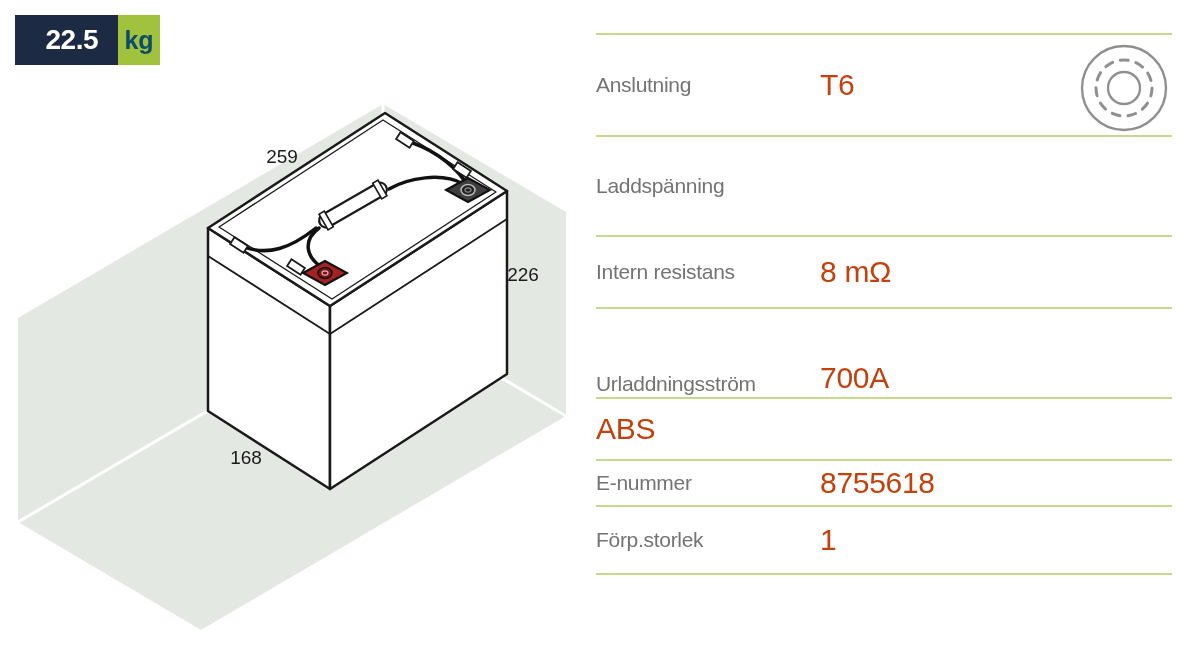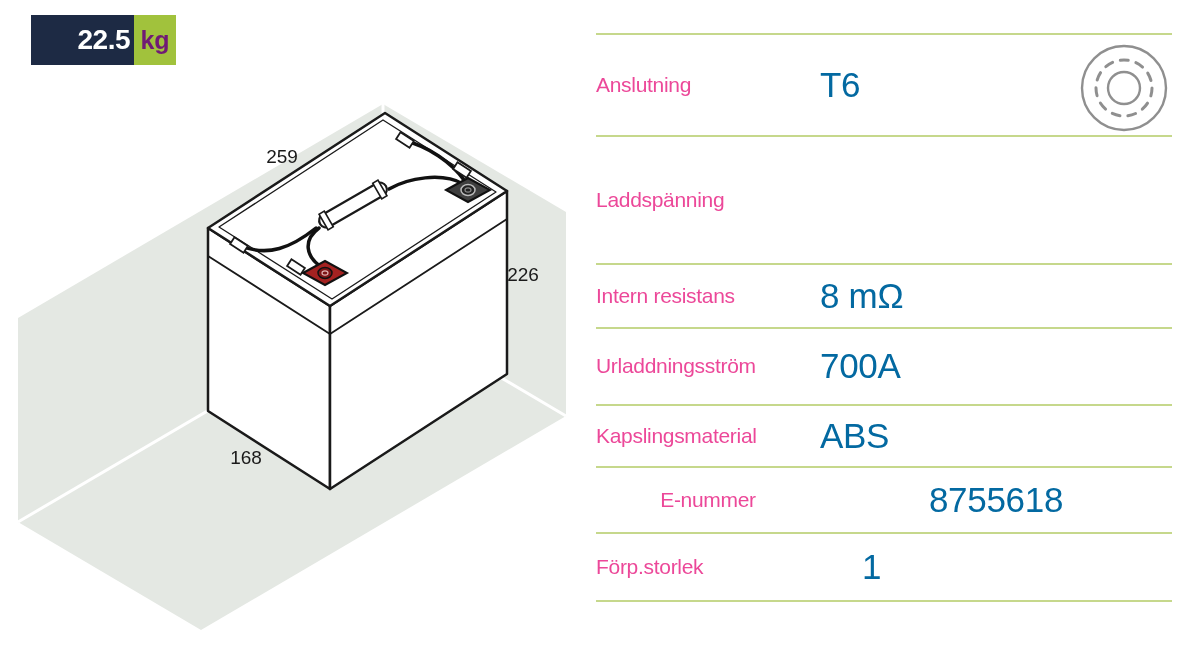--- a/index.html
+++ b/index.html
@@ -6,44 +6,44 @@
   body{
     width:1200px;height:663px;position:relative;background:#ffffff;
     font-family:"Liberation Sans","DejaVu Sans",sans-serif;
     overflow:hidden;
   }
   
   .badge{position:absolute;left:15px;top:15px;height:50px;display:flex;z-index:5;}
   .badge-num{
     width:103px;height:50px;background:#1d2a44;color:#fff;
     font-size:28px;font-weight:bold;display:flex;align-items:center;justify-content:flex-end;
-    padding-right:4px;box-sizing:border-box;letter-spacing:-0.5px;margin-left:16px;
+    padding-right:20px;box-sizing:border-box;letter-spacing:-0.5px;
   }
   .badge-unit{
-    width:42px;height:50px;background:#a1c23c;color:#701a75;
+    width:42px;height:50px;background:#a1c23c;color:#0c4a6e;
     font-size:25px;font-weight:bold;display:flex;align-items:center;justify-content:center;
   }
   
   .drawing{position:absolute;left:0;top:0;width:600px;height:663px;}
   .dim-text{font-family:"Liberation Sans","DejaVu Sans",sans-serif;font-size:19px;fill:#1a1a1a;}
   
   .spec-table{position:absolute;left:596px;top:33px;width:576px;}
   .spec-row{
     box-sizing:border-box;border-top:2px solid #c6d88c;
     display:flex;align-items:center;position:relative;
   }
-  .spec-row.last{border-bottom:2px solid #c6d88c;gap:42px;}
-  .r1{height:102px;} .r2{height:128px;align-items:center;} .r3{height:64px;} .r4{height:77px;}
-  .r5{height:62px;} .r6{height:66px;text-align:center;} .r7{height:70px;}
+  .spec-row.last{border-bottom:2px solid #c6d88c;}
+  .r1{height:102px;} .r2{height:100px;align-items:center;} .r3{height:72px;} .r4{height:90px;align-items:flex-end;}
+  .r5{height:62px;} .r6{height:46px;} .r7{height:70px;}
   .spec-label{
-    width:224px;flex:0 0 224px;font-size:21px;color:#ec4899;
+    width:224px;flex:0 0 224px;font-size:21px;color:#737373;
     line-height:1.18;letter-spacing:-0.3px;
   }
   .spec-value{
-    flex:1;font-size:35px;color:#0369a1;line-height:1.22;letter-spacing:-0.3px;
+    flex:1;font-size:30px;color:#c2410c;line-height:1.22;letter-spacing:-0.3px;
   }
   .spec-label span,.spec-value span{display:block;}
   .spec-label span:empty,.spec-value span:empty{display:none;}
   .row-icon{position:absolute;right:4px;top:9px;width:88px;height:88px;}
 </style>
 </head>
 <body>
 
 <svg class="drawing" viewBox="0 0 600 663" xmlns="http://www.w3.org/2000/svg">
 
@@ -144,23 +144,20 @@
     <div class="spec-label">
       <span>Urladdningsström</span>
     </div>
     <div class="spec-value">
       <span>700A</span>
 
     </div>
   </div>
 
   <div class="spec-row r5">
-    <div class="spec-label">
-      <span>Kapslingsmaterial</span>
-    </div>
     <div class="spec-value">
       <span>ABS</span>
     </div>
   </div>
 
   <div class="spec-row r6">
     <div class="spec-label">
       <span>E-nummer</span>
     </div>
     <div class="spec-value">

